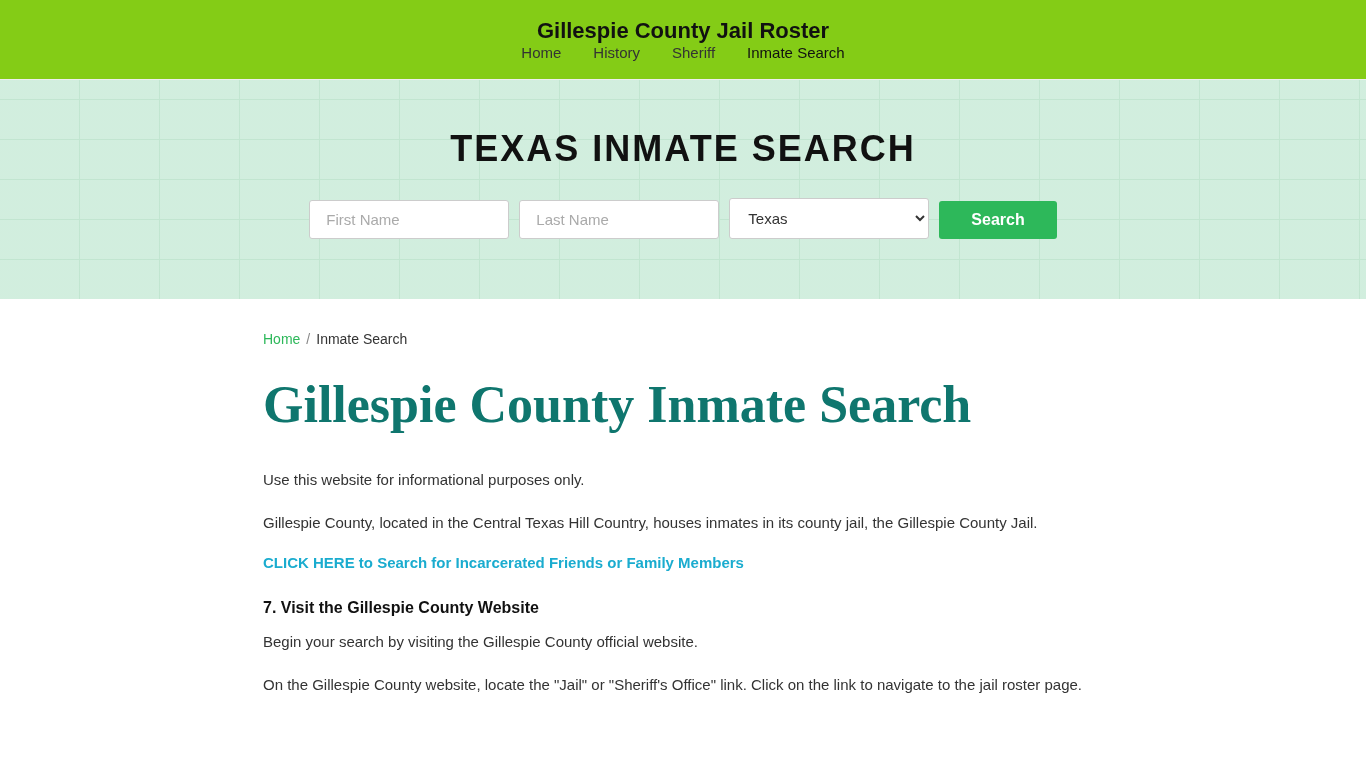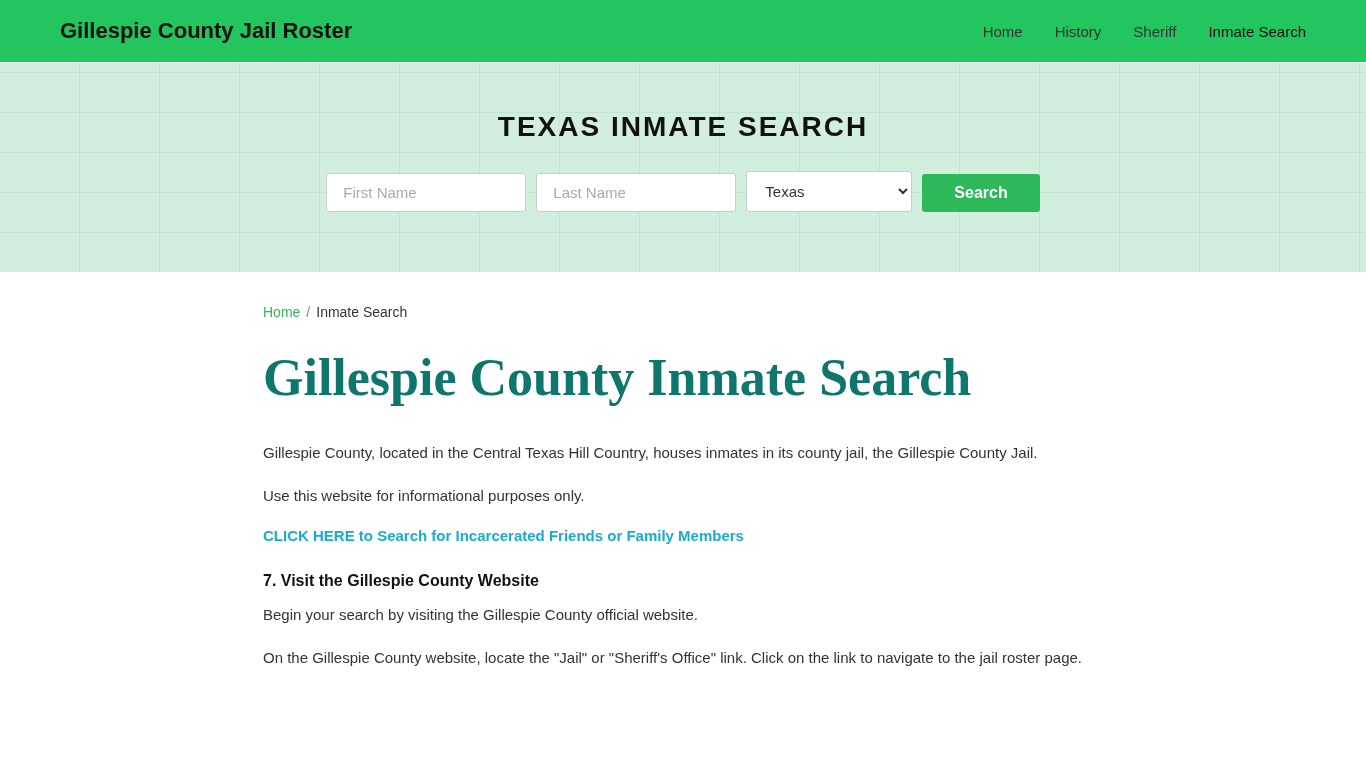--- a/index.html
+++ b/index.html
@@ -15,21 +15,22 @@
       background: #fff;
     }
 
     
     .site-header {
       display: flex;
       align-items: center;
       justify-content: space-between;
       padding: 18px 60px;
       border-bottom: 1px solid #eee;
-      background: #22c55e;
+      background: #84cc16;
+      flex-direction: column;
     }
 
     .site-title {
       font-family: Arial, sans-serif;
       font-size: 22px;
       font-weight: 900;
       color: #111;
       text-decoration: none;
     }
 
@@ -58,21 +59,21 @@
       background-image:
         linear-gradient(rgba(200,235,215,0.7), rgba(200,235,215,0.7)),
         repeating-linear-gradient(0deg, transparent, transparent 39px, #b2d8c0 39px, #b2d8c0 40px),
         repeating-linear-gradient(90deg, transparent, transparent 79px, #b2d8c0 79px, #b2d8c0 80px);
       padding: 48px 20px 60px;
       text-align: center;
     }
 
     .search-banner h1 {
       font-family: Arial, sans-serif;
-      font-size: 28px;
+      font-size: 36px;
       font-weight: 900;
       letter-spacing: 2px;
       color: #111;
       margin-bottom: 28px;
       text-transform: uppercase;
     }
 
     .search-form {
       display: flex;
       justify-content: center;
@@ -95,21 +96,21 @@
 
     .search-form input::placeholder {
       color: #aaa;
     }
 
     .search-form select {
       padding: 10px 14px;
       font-size: 15px;
       border: 1px solid #ccc;
       border-radius: 3px;
-      width: 166px;
+      width: 200px;
       font-family: Arial, sans-serif;
       color: #333;
       background: #fff;
       outline: none;
       cursor: pointer;
     }
 
     .search-btn {
       padding: 10px 32px;
       background: #2db85a;
@@ -219,22 +220,22 @@
 <main class="main-content">
 
   <div class="breadcrumb">
     <a class="breadcrumb-home">Home</a>
     <span class="breadcrumb-sep">/</span>
     <span class="breadcrumb-current">Inmate Search</span>
   </div>
 
   <h1 class="page-heading">Gillespie County Inmate Search</h1>
 
+  <p class="body-text">Use this website for informational purposes only.</p>
   <p class="body-text">Gillespie County, located in the Central Texas Hill Country, houses inmates in its county jail, the Gillespie County Jail.</p>
-  <p class="body-text">Use this website for informational purposes only.</p>
 
   <a class="cta-link">CLICK HERE to Search for Incarcerated Friends or Family Members</a>
 
   <p class="section-heading">7. Visit the Gillespie County Website</p>
   <p class="body-text">Begin your search by visiting the Gillespie County official website.</p>
 
   <p class="body-text">On the Gillespie County website, locate the "Jail" or "Sheriff's Office" link. Click on the link to navigate to the jail roster page.</p>
 
 </main>
 

